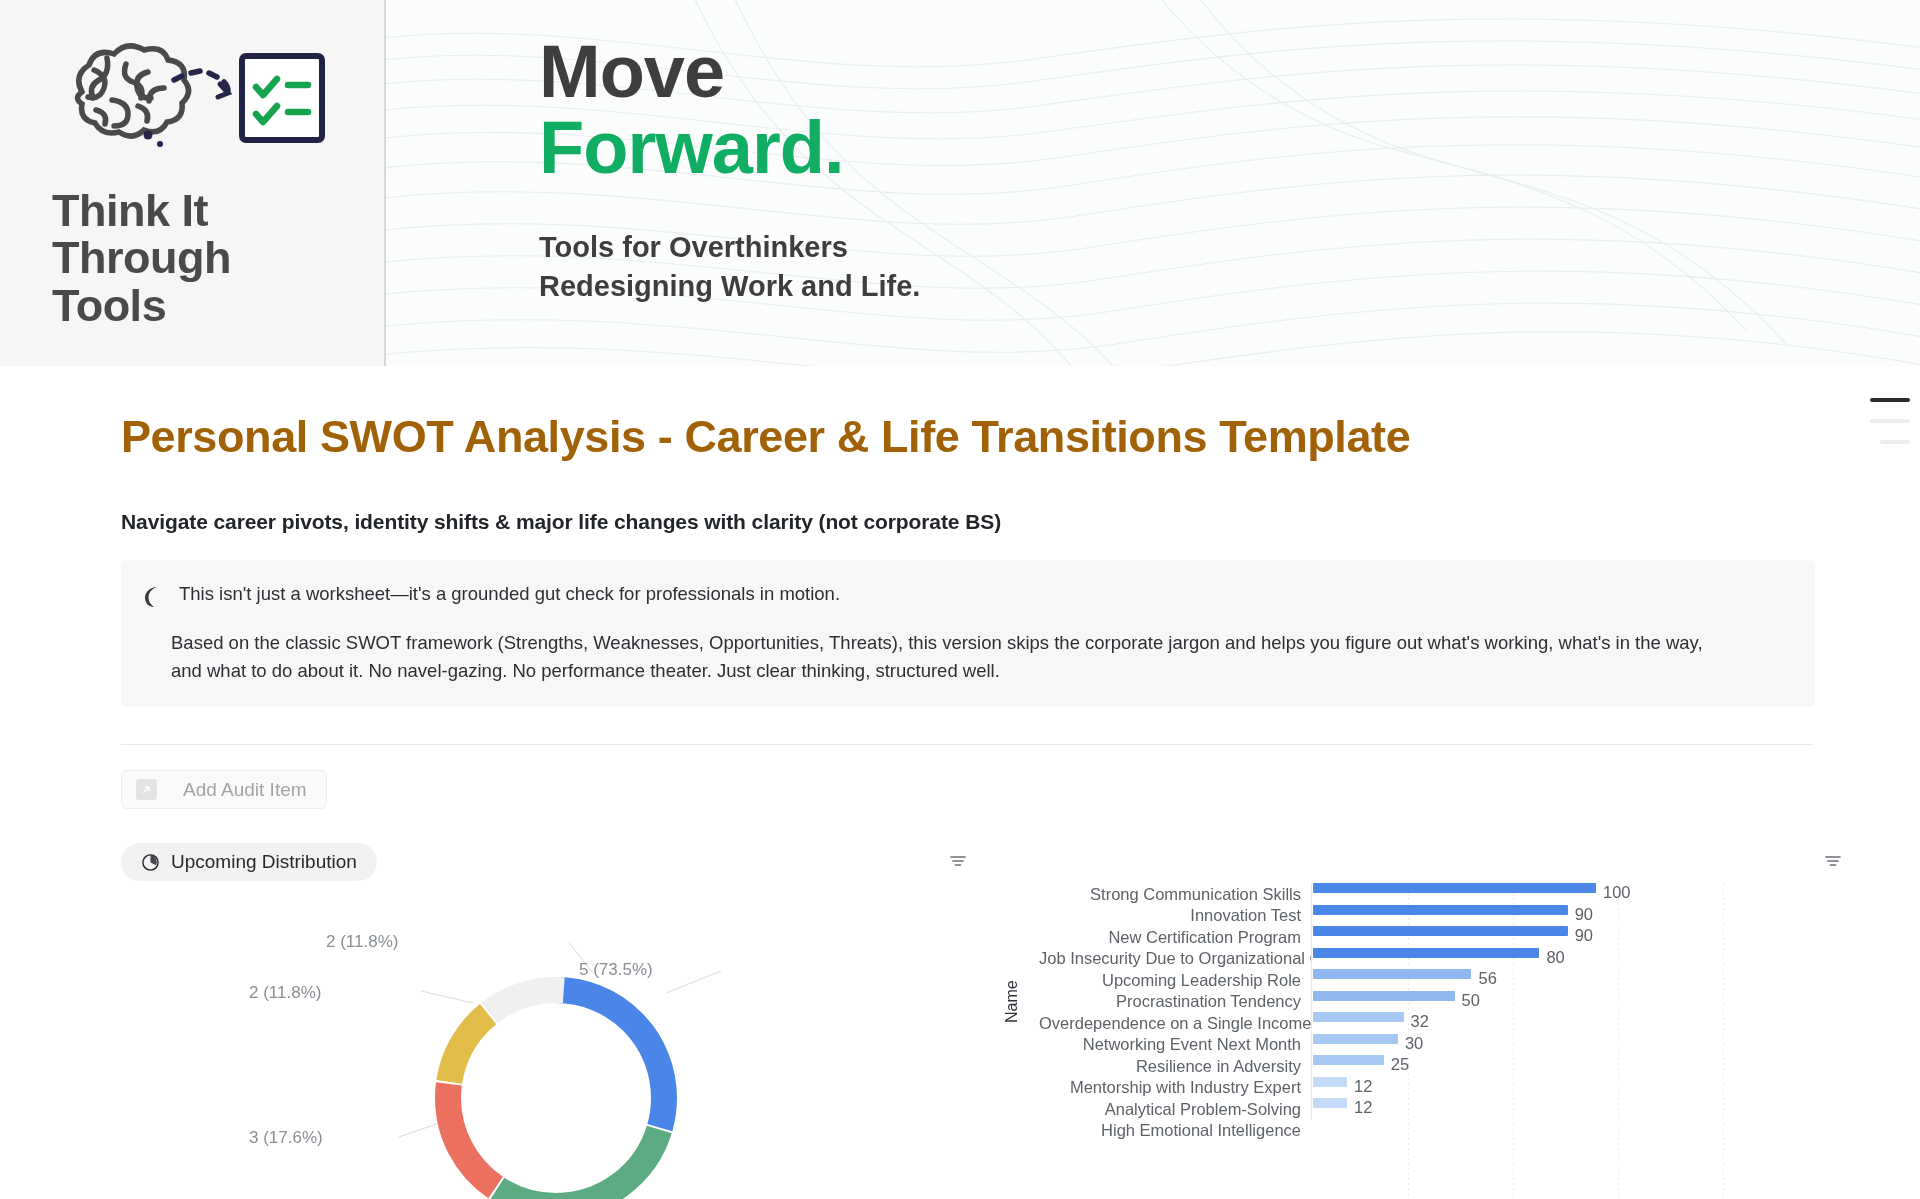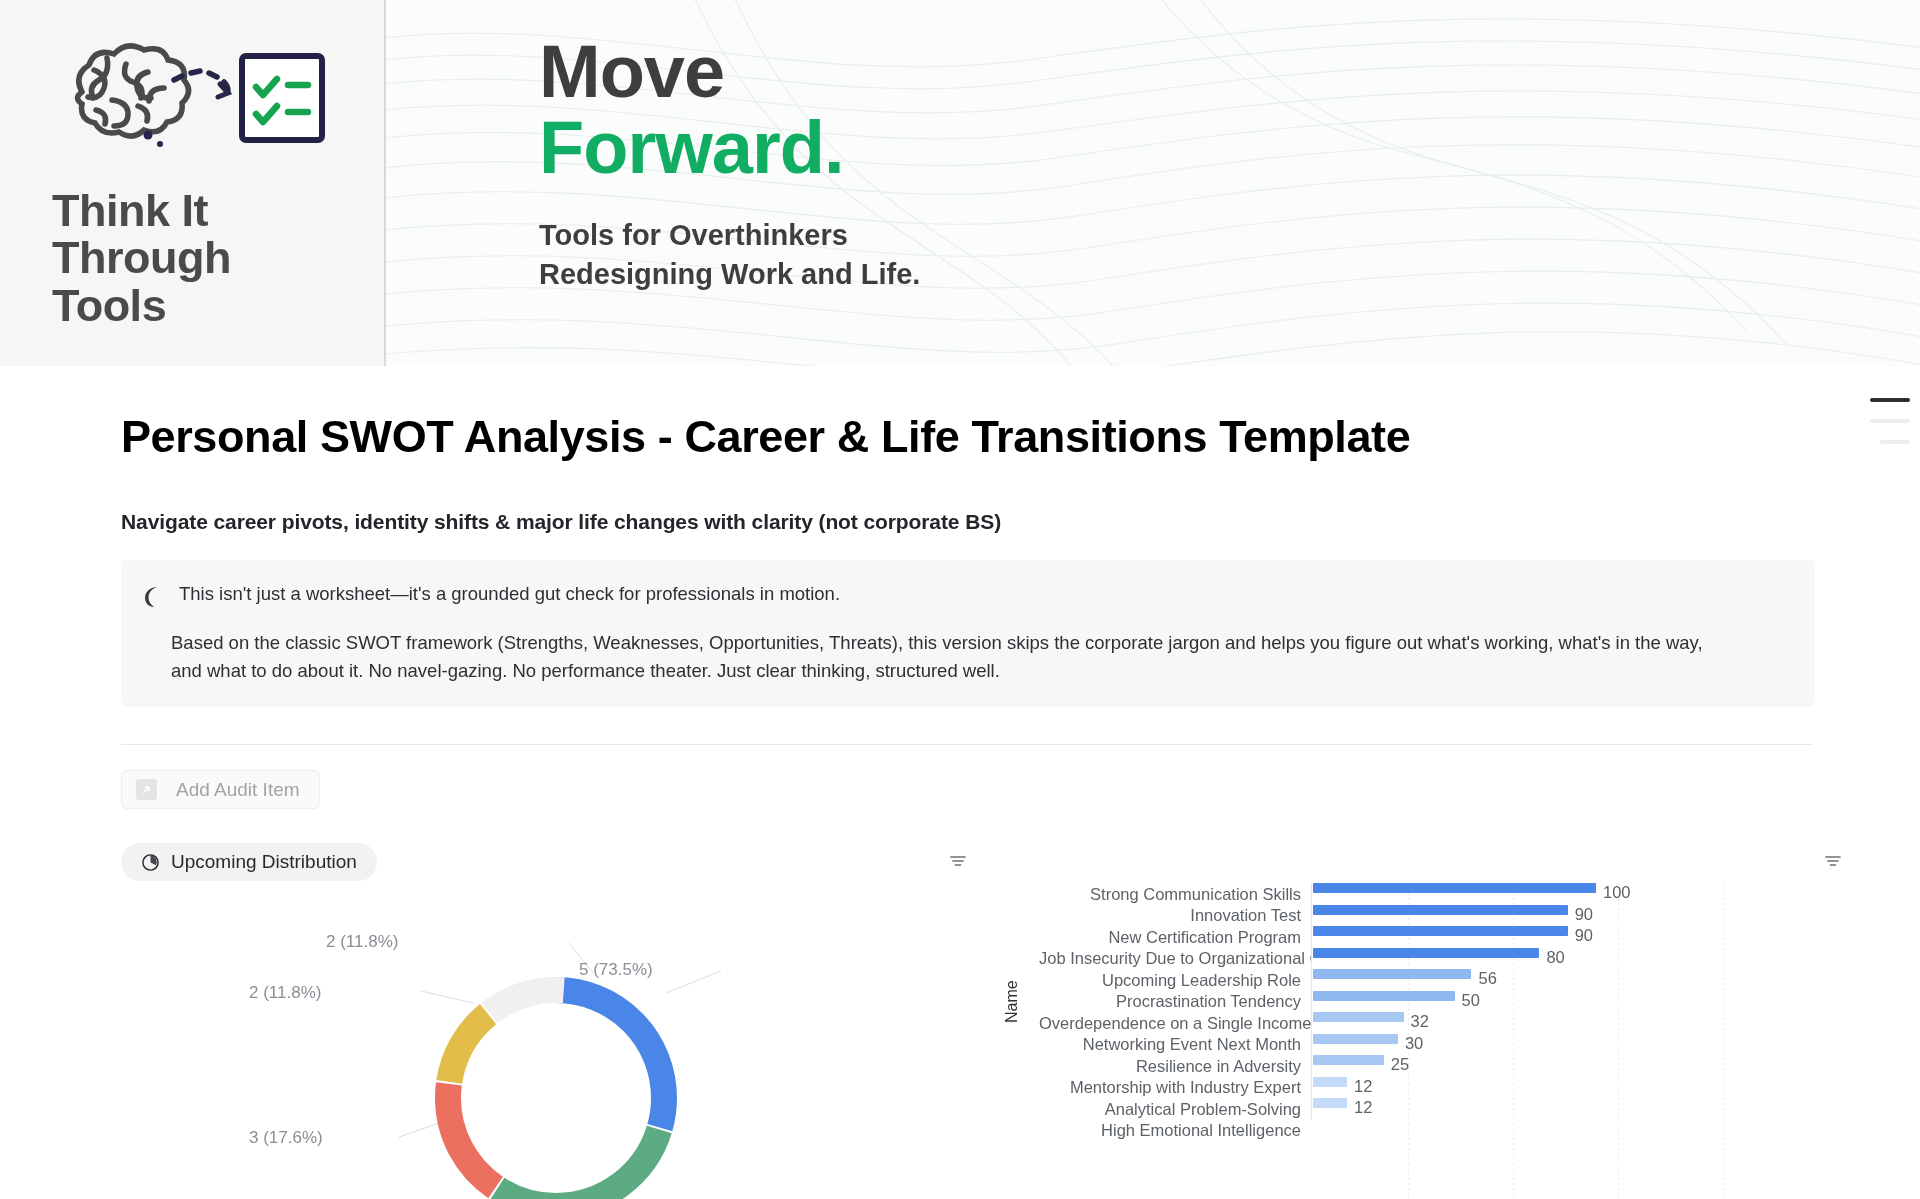--- a/index.html
+++ b/index.html
@@ -52,21 +52,21 @@
   }
   .bt-move {
     font-size: 74px; font-weight: bold; color: #3e3e3e;
     line-height: 1.03; letter-spacing: -1px;
   }
   .bt-forward {
     font-size: 74px; font-weight: bold; color: #10ad62;
     line-height: 1.03; letter-spacing: -1px;
   }
   .bt-sub {
-    margin-top: 30px;
+    margin-top: 42px;
     font-size: 29px; font-weight: bold; color: #3e3e3e;
     line-height: 1.32;
   }
 
   
   .outline-marks {
     position: absolute;
     right: 10px; top: 398px;
     width: 46px;
     display: flex; flex-direction: column; align-items: flex-end;
@@ -81,21 +81,21 @@
   
   .doc {
     position: relative;
     padding: 0 0 0 121px;
     width: 1920px;
   }
   .page-title {
     margin-top: 46px;
     font-size: 45px;
     font-weight: bold;
-    color: #000000;
+    color: #a16207;
     letter-spacing: -0.4px;
     line-height: 1.12;
   }
   .page-sub {
     margin-top: 48px;
     font-size: 21px;
     font-weight: bold;
     color: #22252a;
     letter-spacing: -0.1px;
   }
@@ -125,21 +125,21 @@
     max-width: 1560px;
   }
 
   .divider {
     margin-top: 37px;
     width: 1692px; height: 1px; background: #e8e8e8;
   }
 
   .add-btn {
     margin-top: 25px;
-    display: inline-flex; align-items: center; gap: 19px;
+    display: inline-flex; align-items: center; gap: 26px;
     height: 39px; padding: 0 19px 0 14px;
     background: #fafafa;
     border: 1px solid #eeeeee;
     border-radius: 6px;
     color: #a3a3a3;
     font-size: 19px;
     cursor: pointer;
   }
   .add-btn .icon-box {
     width: 21px; height: 21px; border-radius: 3px;

